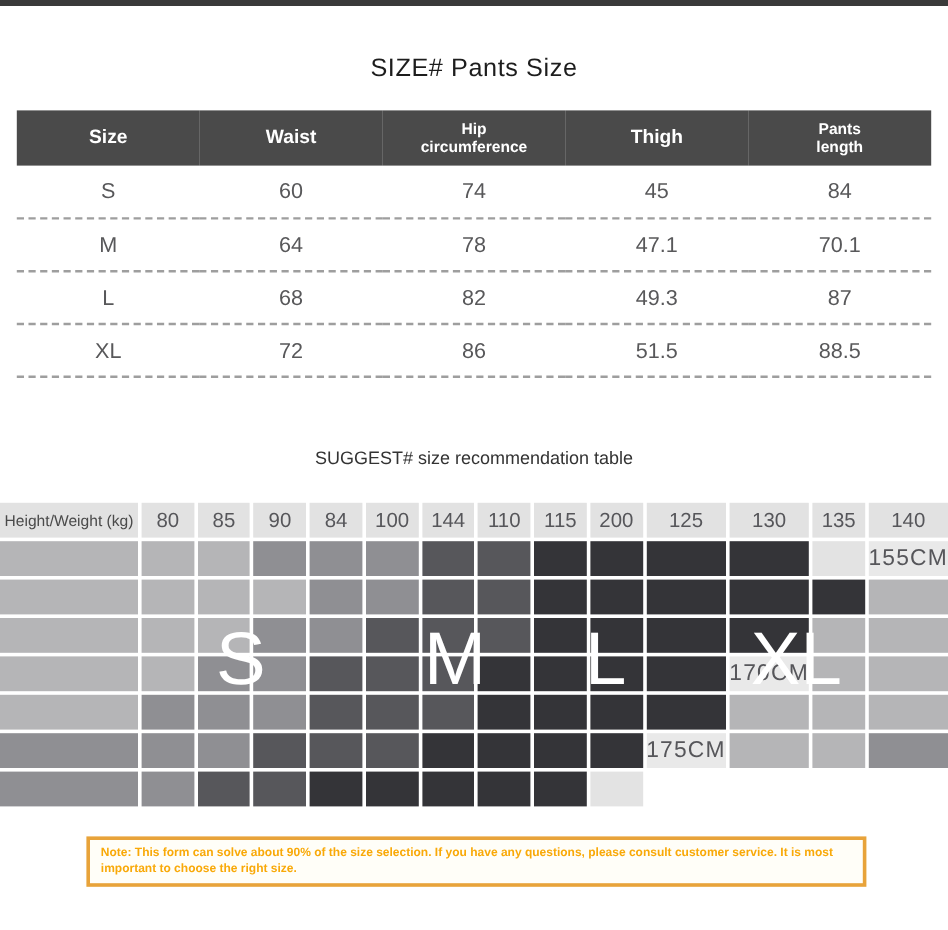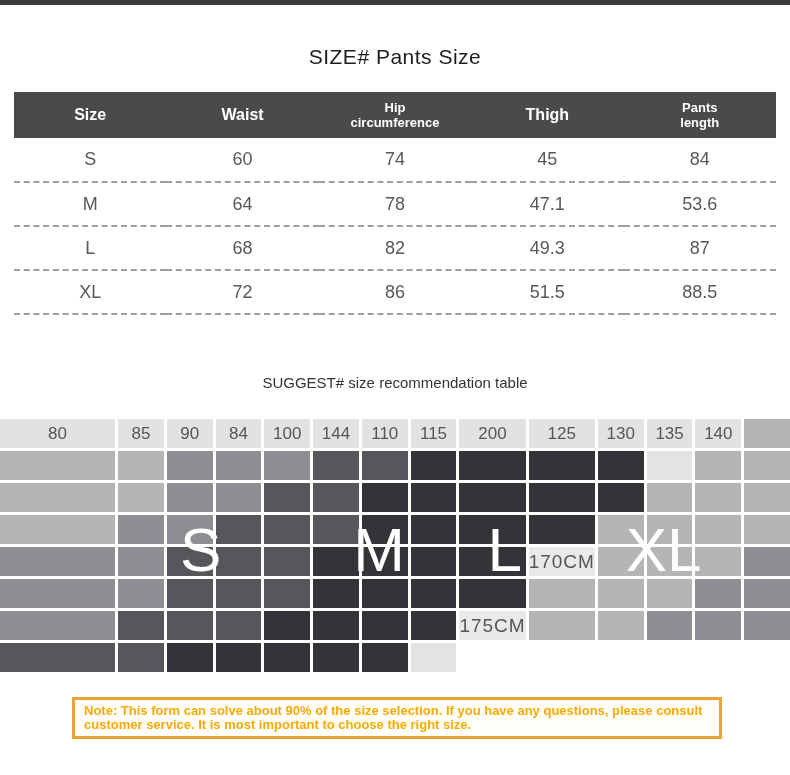--- a/index.html
+++ b/index.html
@@ -100,21 +100,21 @@
     font-weight: 400;
     line-height: 62px;
   }
   
   .note-box {
     margin: 25px 0 0 72px;
     width: 650px;
     border: 3px solid var(--note-border, #e8a33a);
     background: var(--note-bg, #fffef8);
     padding: 4px 9px;
-    font-size: 13px;
+    font-size: 10px;
     line-height: 14px;
     color: var(--note-text, #f9a908);
     font-weight: 700;
   }
 </style>
 </head>
 <body>
 
 <div class="topbar"></div>
 
@@ -138,21 +138,21 @@
         <td>60</td>
         <td>74</td>
         <td>45</td>
         <td>84</td>
       </tr>
       <tr>
         <td>M</td>
         <td>64</td>
         <td>78</td>
         <td>47.1</td>
-        <td>53.6</td>
+        <td>70.1</td>
       </tr>
       <tr>
         <td>L</td>
         <td>68</td>
         <td>82</td>
         <td>49.3</td>
         <td>87</td>
       </tr>
       <tr>
         <td>XL</td>
@@ -161,20 +161,21 @@
         <td>51.5</td>
         <td>88.5</td>
       </tr>
     </tbody>
 </table>
 
 <h2 class="suggest-title">SUGGEST# size recommendation table</h2>
 
 <div class="heatmap">
   <div class="hm-grid" id="hm-grid">
+      <div class="hm-head hm-corner">Height/Weight (kg)</div>
       <div class="hm-head">80</div>
       <div class="hm-head">85</div>
       <div class="hm-head">90</div>
       <div class="hm-head">84</div>
       <div class="hm-head">100</div>
       <div class="hm-head">144</div>
       <div class="hm-head">110</div>
       <div class="hm-head">115</div>
       <div class="hm-head">200</div>
       <div class="hm-head">125</div>
@@ -187,20 +188,21 @@
       <div class="hm-cell" style="background: rgb(143, 143, 147);"></div>
       <div class="hm-cell" style="background: rgb(143, 143, 147);"></div>
       <div class="hm-cell" style="background: rgb(143, 143, 147);"></div>
       <div class="hm-cell" style="background: rgb(87, 87, 91);"></div>
       <div class="hm-cell" style="background: rgb(87, 87, 91);"></div>
       <div class="hm-cell" style="background: rgb(52, 52, 56);"></div>
       <div class="hm-cell" style="background: rgb(52, 52, 56);"></div>
       <div class="hm-cell" style="background: rgb(52, 52, 56);"></div>
       <div class="hm-cell" style="background: rgb(52, 52, 56);"></div>
       <div class="hm-cell" style="background: rgb(227, 227, 227);"></div>
+      <div class="hm-label">155CM</div>
       <div class="hm-cell" style="background: rgb(181, 181, 183);"></div>
       <div class="hm-cell" style="background: rgb(181, 181, 183);"></div>
       <div class="hm-cell" style="background: rgb(181, 181, 183);"></div>
       <div class="hm-cell" style="background: rgb(181, 181, 183);"></div>
       <div class="hm-cell" style="background: rgb(143, 143, 147);"></div>
       <div class="hm-cell" style="background: rgb(143, 143, 147);"></div>
       <div class="hm-cell" style="background: rgb(87, 87, 91);"></div>
       <div class="hm-cell" style="background: rgb(87, 87, 91);"></div>
       <div class="hm-cell" style="background: rgb(52, 52, 56);"></div>
       <div class="hm-cell" style="background: rgb(52, 52, 56);"></div>

